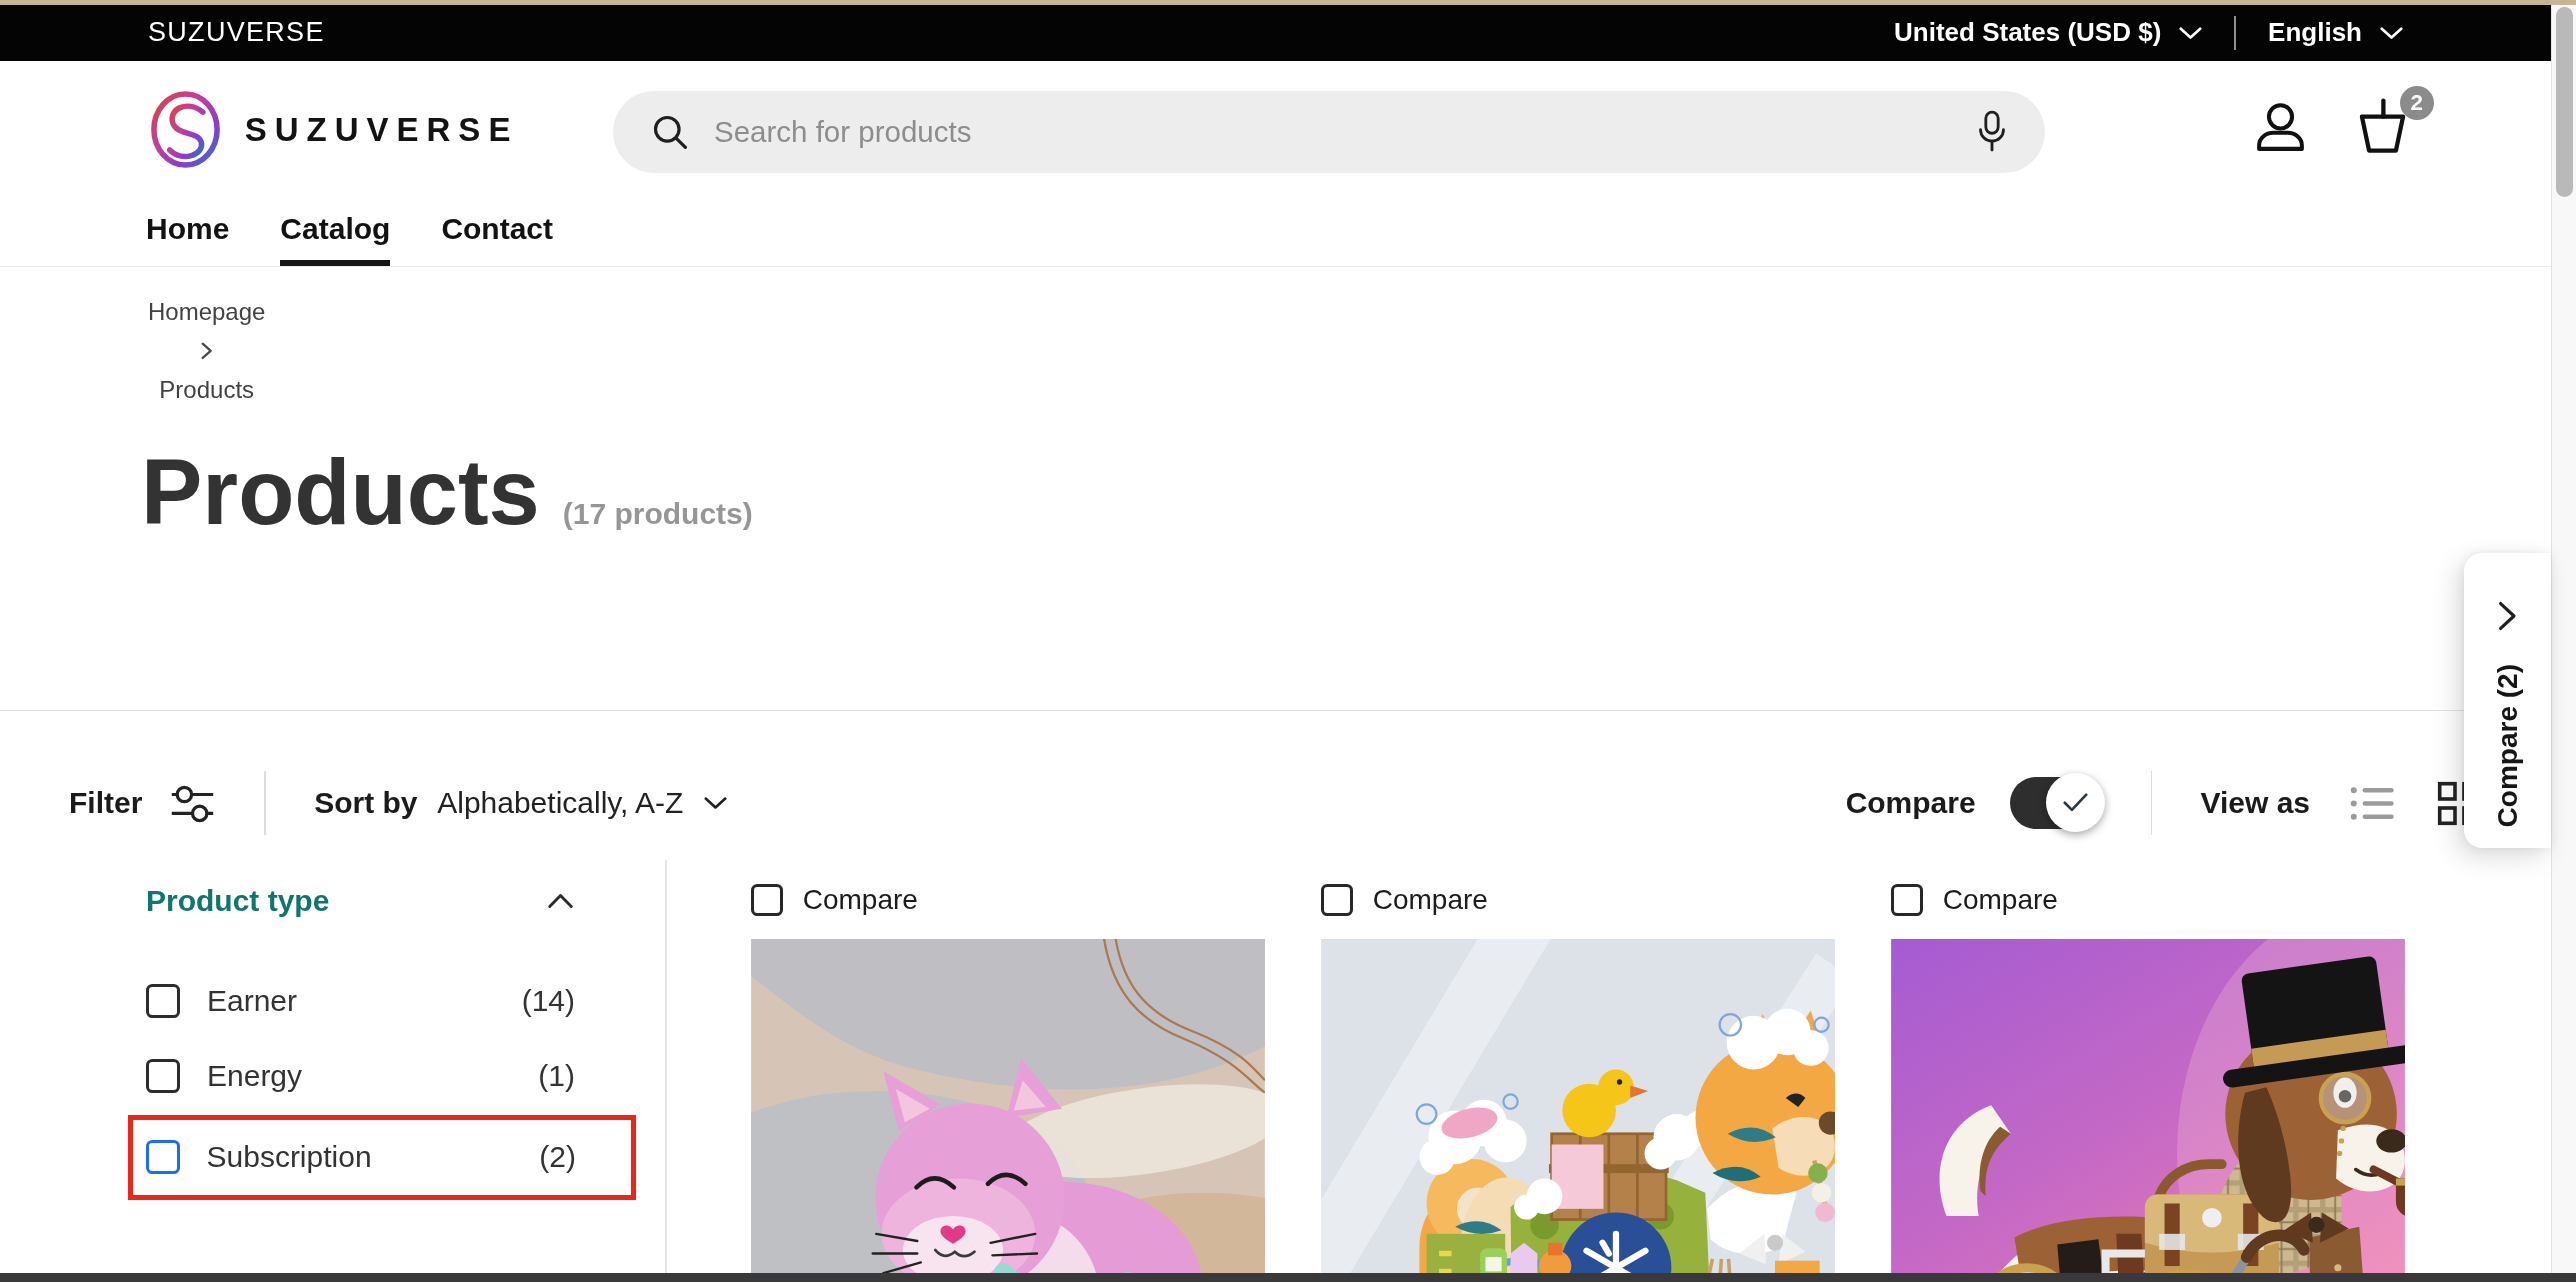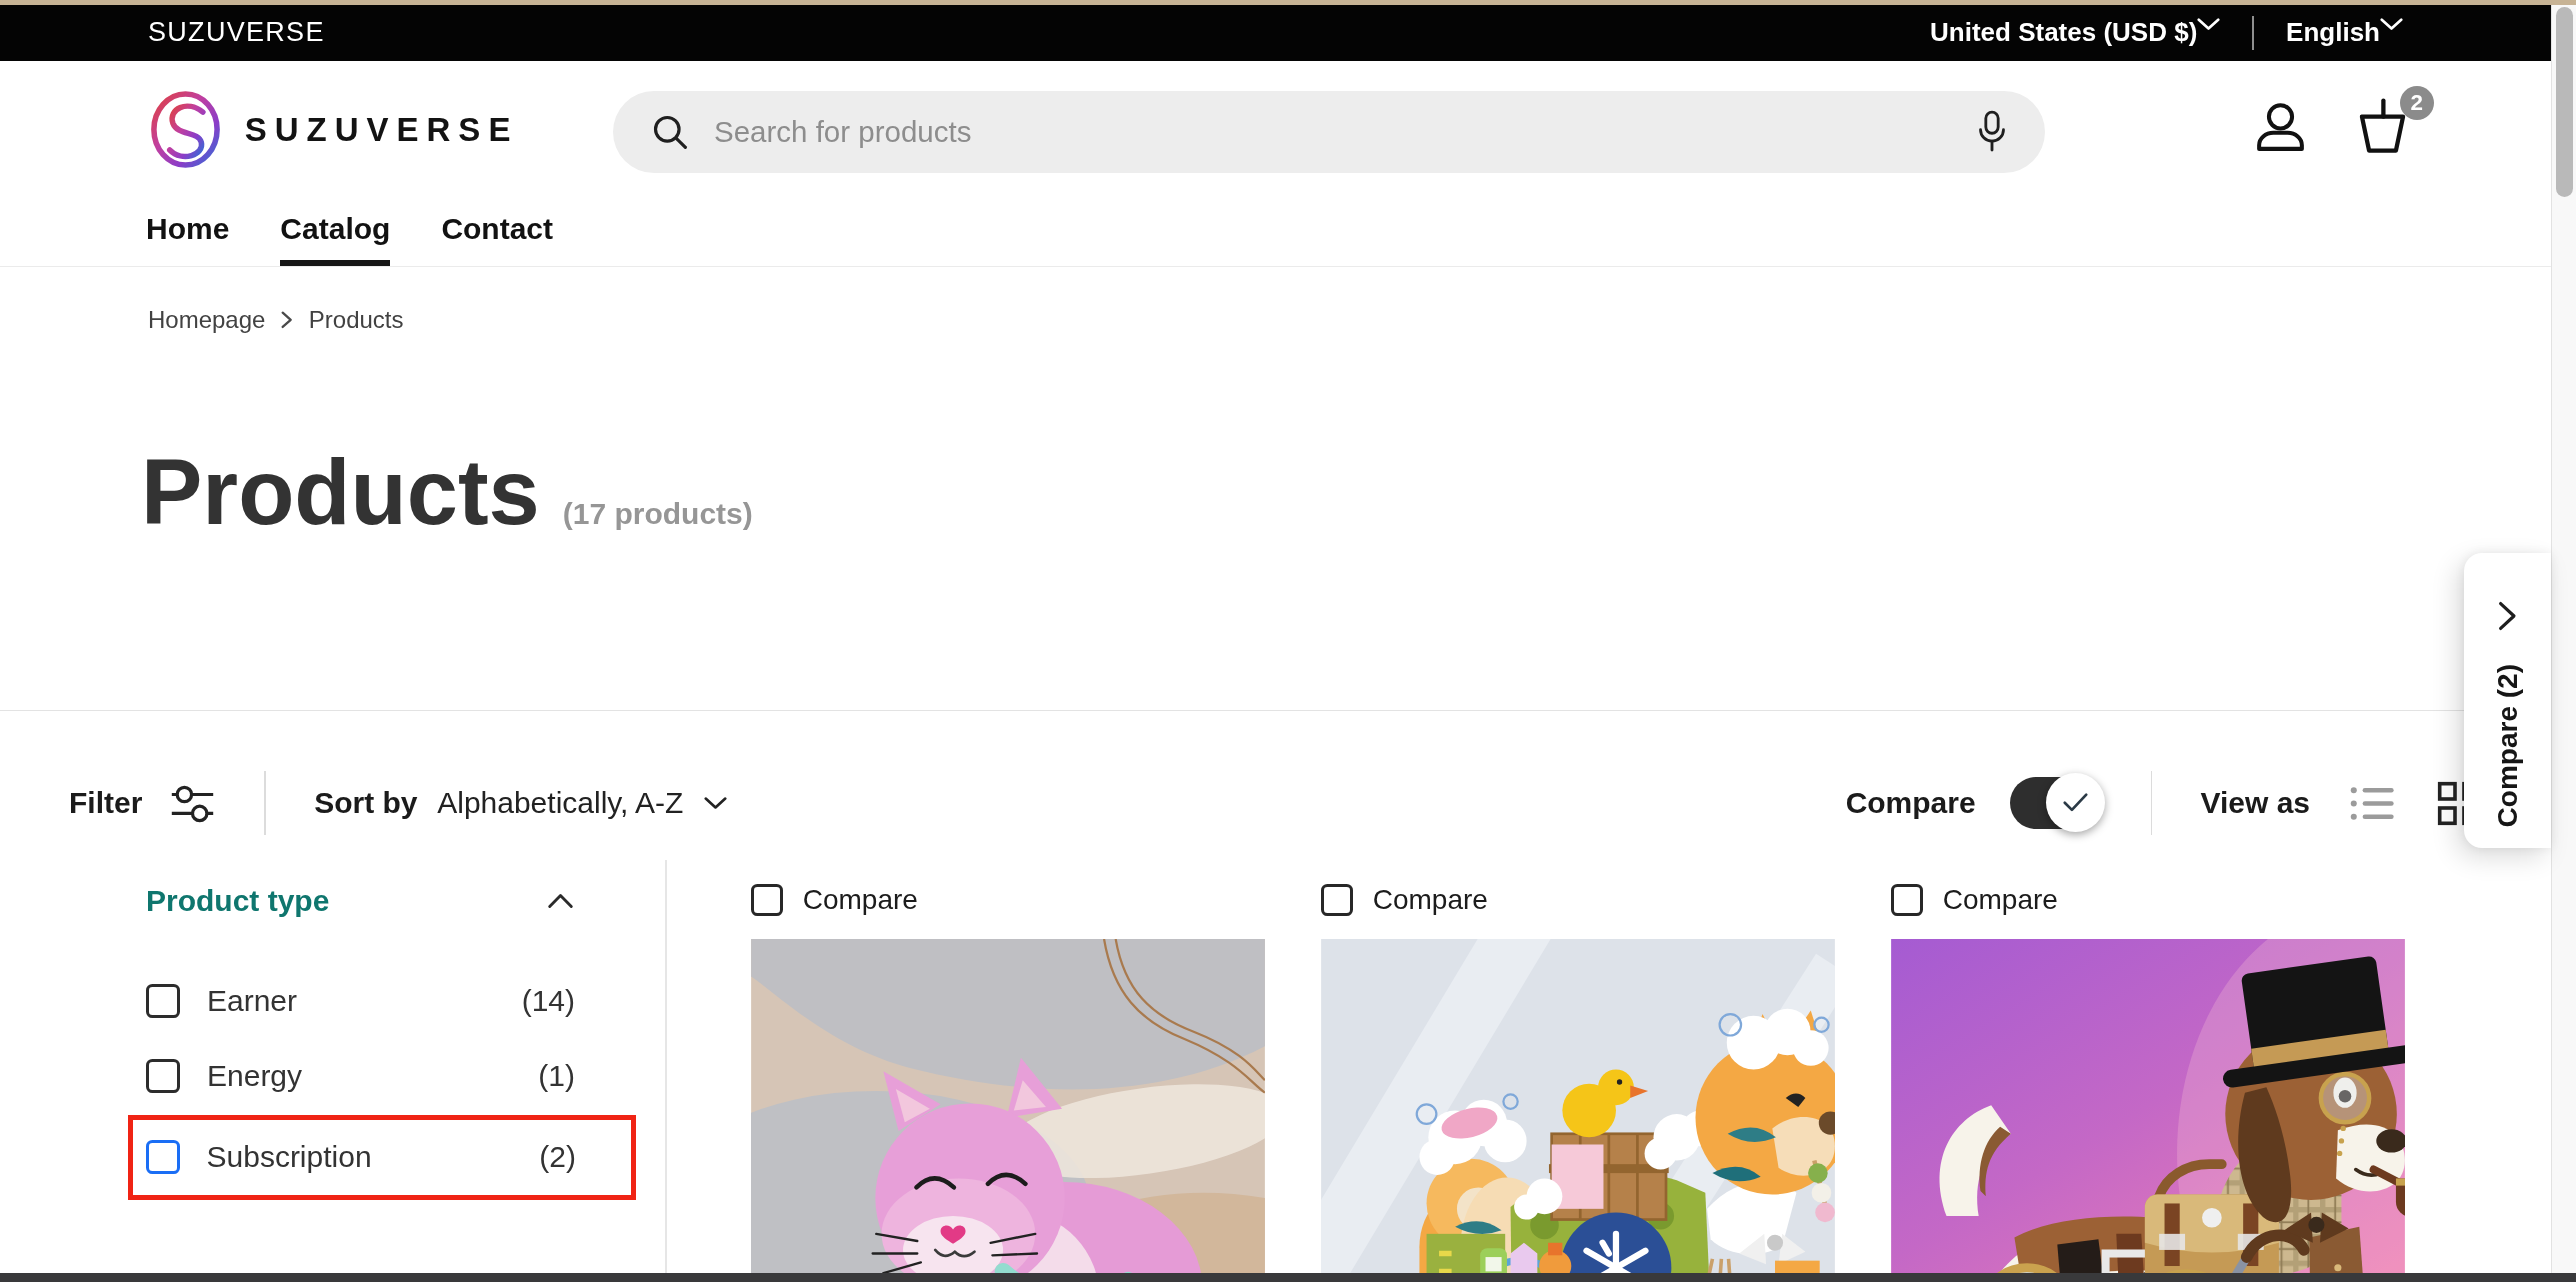--- a/index.html
+++ b/index.html
@@ -9,40 +9,40 @@
   }
   .abs{position:absolute;}
   
   .topline{left:0;top:0;width:2576px;height:4.5px;background:#c7b395;z-index:60;}
   
   .annbar{left:0;top:0;width:2551px;height:61px;background:#040404;z-index:10;
     display:flex;align-items:center;justify-content:space-between;box-sizing:border-box;
     padding:4.5px 148px 0 148px;color:#fff;}
   .brand{font-size:27px;font-weight:500;letter-spacing:1.3px;}
   .ann-right{display:flex;align-items:center;font-size:26px;font-weight:600;}
-  .selbtn{display:flex;cursor:pointer;}
+  .selbtn{display:flex;align-items:center;gap:18px;cursor:pointer;}
   .ann-div{width:1.8px;height:34px;background:#8f8f8f;margin:0 32px;}
   
   .header{left:0;top:61px;width:2551px;height:205px;background:#fff;border-bottom:1.8px solid #ebebeb;z-index:5;}
   .logo{left:146px;top:29px;display:flex;align-items:center;gap:19.7px;}
   .logo-text{font-size:33px;font-weight:700;letter-spacing:8px;color:#131313;}
   .searchbar{left:613px;top:29.5px;width:1432px;height:82px;background:#ededed;border-radius:41px;
     display:flex;align-items:center;box-sizing:border-box;padding:0 38px;}
   .searchbar input{flex:1;margin-left:23px;border:none;outline:none;background:transparent;
     font-size:29.5px;color:#333;font-family:inherit;}
   .searchbar input::placeholder{color:#8d8d8d;}
   .acct{left:2252px;top:38px;}
   .cartwrap{left:2351px;top:36px;}
   .badge{position:absolute;top:-10.7px;right:-19.7px;width:34px;height:34px;border-radius:50%;
     background:#8b8b8b;color:#fff;font-size:22.4px;font-weight:700;display:flex;align-items:center;justify-content:center;}
   .nav{left:146px;bottom:0;display:flex;gap:51px;}
   .nav .nitem{font-size:30px;font-weight:700;color:#121212;padding-bottom:14.3px;border-bottom:6.3px solid transparent;cursor:pointer;}
   .nav .nitem.active{border-bottom-color:#161616;}
   
-  .breadcrumb{left:148px;top:306px;display:flex;align-items:center;gap:15px;font-size:24px;color:#424242;}
+  .breadcrumb{left:148px;top:298px;display:flex;align-items:center;gap:15px;font-size:24px;color:#424242;flex-direction:column;}
   
   .titlerow{left:141px;top:440px;display:flex;align-items:baseline;gap:23px;}
   .ptitle{font-size:92px;font-weight:700;color:#333;}
   .pcount{font-size:30px;font-weight:700;color:#969696;}
   
   .toolbar{left:0;top:710px;width:2551px;height:125px;border-top:0.9px solid #e3e3e3;
     display:flex;align-items:flex-end;box-sizing:border-box;padding:0 69px;gap:32px;}
   .tb-bold{font-size:30px;font-weight:700;color:#1b1b1b;}
   .tb-val{font-size:30px;color:#222;margin-left:19.7px;}
   .tb-div{width:1.8px;height:64px;background:#dcdcdc;margin:0 48px;}

